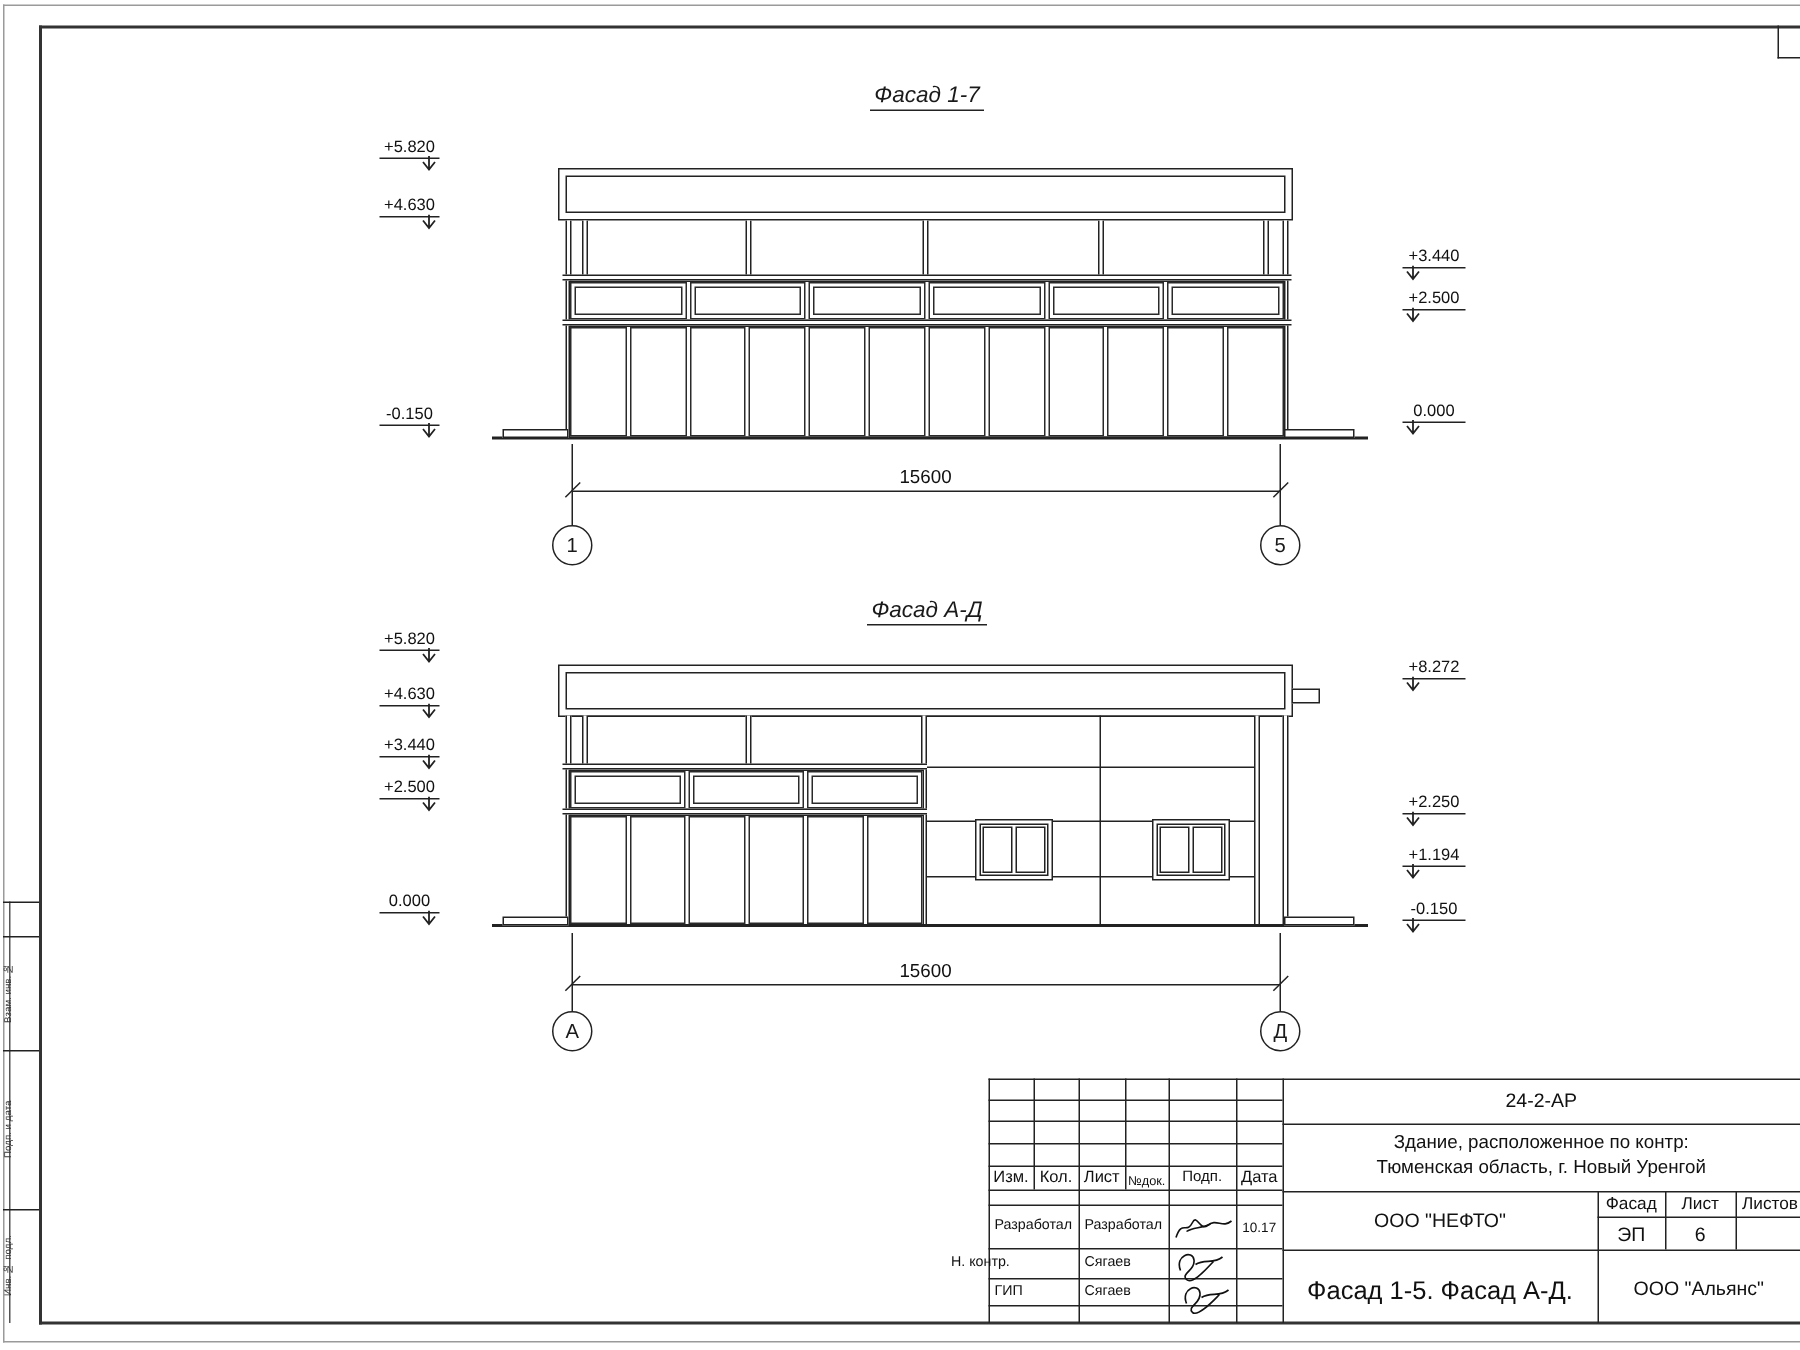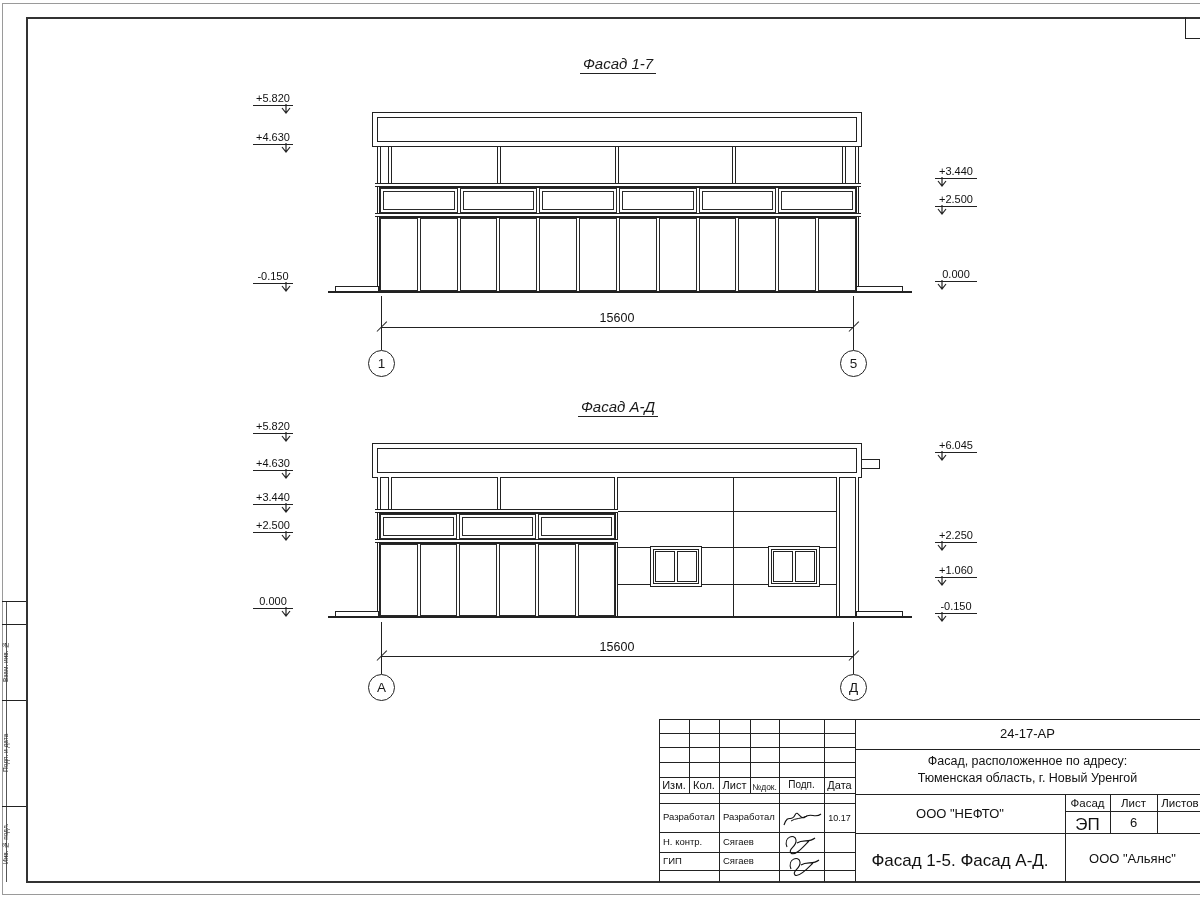--- a/index.html
+++ b/index.html
@@ -230,29 +230,29 @@
         </svg></div>
     <div class="elev ar" style="left:253px;top:519px"><span>+2.500</span>
       <svg class="arw" width="12" height="11" viewBox="0 0 12 11">
           <path d="M6 0 L6 8.5 M2 4 L6 9 L10 4" stroke="#222" stroke-width="1.2" fill="none"></path>
         </svg></div>
     <div class="elev ar" style="left:253px;top:595px"><span>0.000</span>
       <svg class="arw" width="12" height="11" viewBox="0 0 12 11">
           <path d="M6 0 L6 8.5 M2 4 L6 9 L10 4" stroke="#222" stroke-width="1.2" fill="none"></path>
         </svg></div>
 
-    <div class="elev al wide" style="left:935px;top:439px"><span>+6.045</span>
+    <div class="elev al wide" style="left:935px;top:439px"><span>+8.272</span>
       <svg class="arw" width="12" height="11" viewBox="0 0 12 11">
           <path d="M6 0 L6 8.5 M2 4 L6 9 L10 4" stroke="#222" stroke-width="1.2" fill="none"></path>
         </svg></div>
     <div class="elev al wide" style="left:935px;top:529px"><span>+2.250</span>
       <svg class="arw" width="12" height="11" viewBox="0 0 12 11">
           <path d="M6 0 L6 8.5 M2 4 L6 9 L10 4" stroke="#222" stroke-width="1.2" fill="none"></path>
         </svg></div>
-    <div class="elev al wide" style="left:935px;top:564px"><span>+1.060</span>
+    <div class="elev al wide" style="left:935px;top:564px"><span>+1.194</span>
       <svg class="arw" width="12" height="11" viewBox="0 0 12 11">
           <path d="M6 0 L6 8.5 M2 4 L6 9 L10 4" stroke="#222" stroke-width="1.2" fill="none"></path>
         </svg></div>
     <div class="elev al wide" style="left:935px;top:600px"><span>-0.150</span>
       <svg class="arw" width="12" height="11" viewBox="0 0 12 11">
           <path d="M6 0 L6 8.5 M2 4 L6 9 L10 4" stroke="#222" stroke-width="1.2" fill="none"></path>
         </svg></div>
   </div>
 
   <div>
@@ -288,41 +288,41 @@
     <div class="tbt" style="left:659px;top:779px;width:30px;font-size:11px">Изм.</div>
     <div class="tbt" style="left:689px;top:779px;width:30px;font-size:11px">Кол.</div>
     <div class="tbt" style="left:719px;top:779px;width:31px;font-size:11px">Лист</div>
     <div class="tbt" style="left:750px;top:782px;width:29px;font-size:8.5px">№док.</div>
     <div class="tbt" style="left:779px;top:779px;width:45px;font-size:10px">Подп.</div>
     <div class="tbt" style="left:824px;top:779px;width:31px;font-size:11px">Дата</div>
 
     <div class="tbl-left" style="left:663px;top:811px;width:38px">Разработал</div>
     <div class="tbl-left" style="left:723px;top:811px;width:55px">Разработал</div>
     <div class="tbt" style="left:824px;top:813px;width:31px;font-size:9px">10.17</div>
-    <div class="tbl-left" style="left:663px;top:836px;width:65px">Н. контр.</div>
+    <div class="tbl-left" style="left:634px;top:836px;width:65px">Н. контр.</div>
     <div class="tbl-left" style="left:723px;top:836px;width:55px">Сягаев</div>
     <div class="tbl-left" style="left:663px;top:855px;width:55px">ГИП</div>
     <div class="tbl-left" style="left:723px;top:855px;width:55px">Сягаев</div>
 
     <svg class="abs" style="left:781px;top:805px" width="42" height="26" viewBox="0 0 42 26">
       <path d="M3 20 C7 8 10 18 14 10 C17 4 19 16 24 12 C30 7 34 14 40 9" stroke="#111" stroke-width="1.1" fill="none"></path>
       <path d="M10 16 C14 13 20 14 26 11" stroke="#111" stroke-width="1" fill="none"></path>
     </svg>
     <svg class="abs" style="left:779px;top:831px" width="46" height="48" viewBox="0 0 46 48">
       <path d="M8 16 C4 6 16 2 17 9 C18 16 8 18 12 22 C16 26 26 14 30 10 M18 12 C24 8 30 12 36 7" stroke="#111" stroke-width="1.1" fill="none"></path>
       <path d="M12 38 C8 28 20 24 21 31 C22 38 12 40 16 44 C20 47 30 36 34 32 M22 34 C28 30 34 34 40 29" stroke="#111" stroke-width="1.1" fill="none"></path>
     </svg>
 
-    <div class="tbt" style="left:855px;top:726px;width:345px;font-size:13px">24-17-АР</div>
-    <div class="tbt" style="left:855px;top:754px;width:345px;font-size:12.5px">Фасад, расположенное по адресу:</div>
+    <div class="tbt" style="left:855px;top:726px;width:345px;font-size:13px">24-2-АР</div>
+    <div class="tbt" style="left:855px;top:754px;width:345px;font-size:12.5px">Здание, расположенное по контр:</div>
     <div class="tbt" style="left:855px;top:771px;width:345px;font-size:12.5px">Тюменская область, г. Новый Уренгой</div>
     <div class="tbt" style="left:855px;top:806px;width:210px;font-size:13px">ООО "НЕФТО"</div>
     <div class="tbt" style="left:1065px;top:797px;width:45px;font-size:11.5px">Фасад</div>
     <div class="tbt" style="left:1110px;top:797px;width:47px;font-size:11.5px">Лист</div>
     <div class="tbt" style="left:1157px;top:797px;width:46px;font-size:11.5px">Листов</div>
-    <div class="tbt" style="left:1065px;top:815px;width:45px;font-size:17px">ЭП</div>
+    <div class="tbt" style="left:1065px;top:815px;width:45px;font-size:13px">ЭП</div>
     <div class="tbt" style="left:1110px;top:815px;width:47px;font-size:13px">6</div>
     <div class="tbt" style="left:1157px;top:815px;width:46px;font-size:13px"></div>
     <div class="tbt" style="left:855px;top:851px;width:210px;font-size:17px">Фасад 1-5. Фасад А-Д.</div>
     <div class="tbt" style="left:1065px;top:851px;width:135px;font-size:13px">ООО "Альянс"</div>
   </div>
 
 </div>
 
 </body></html>

